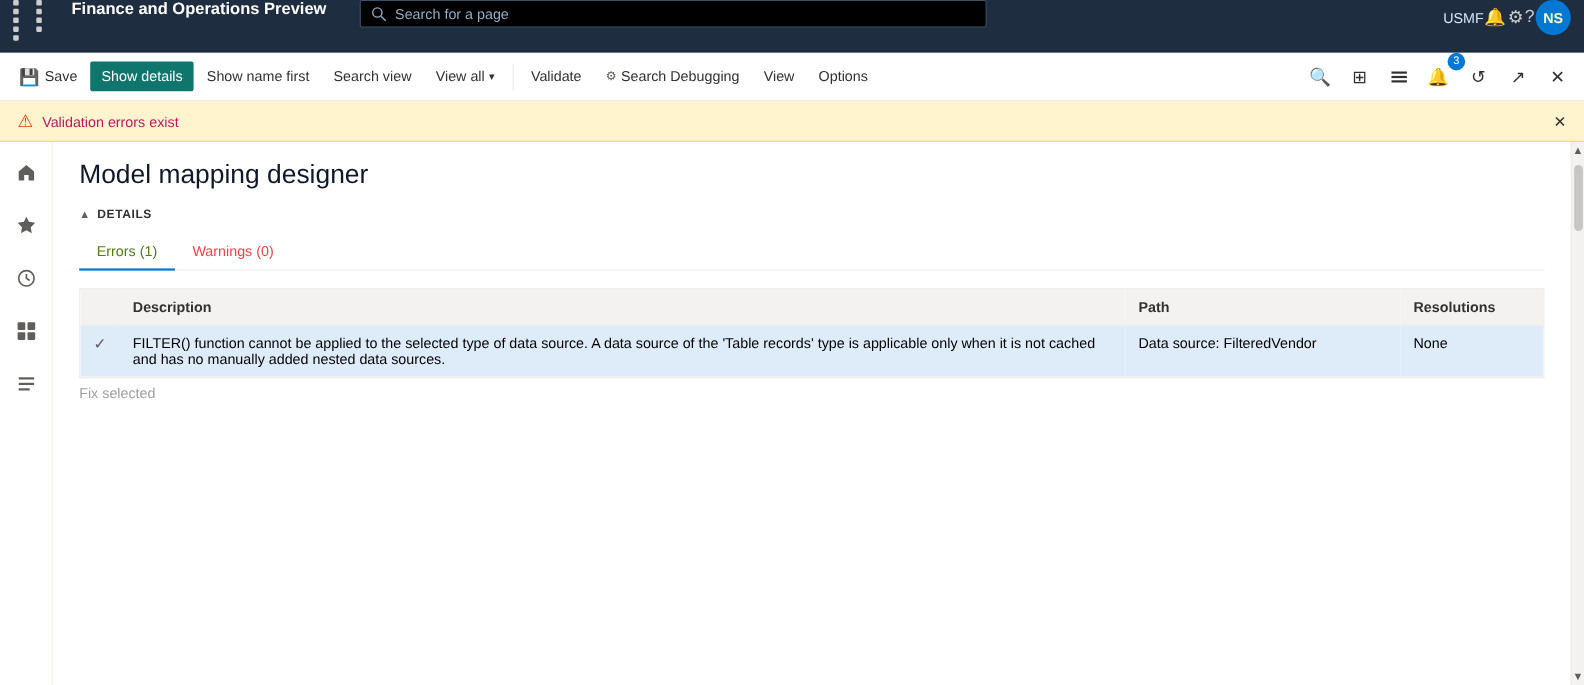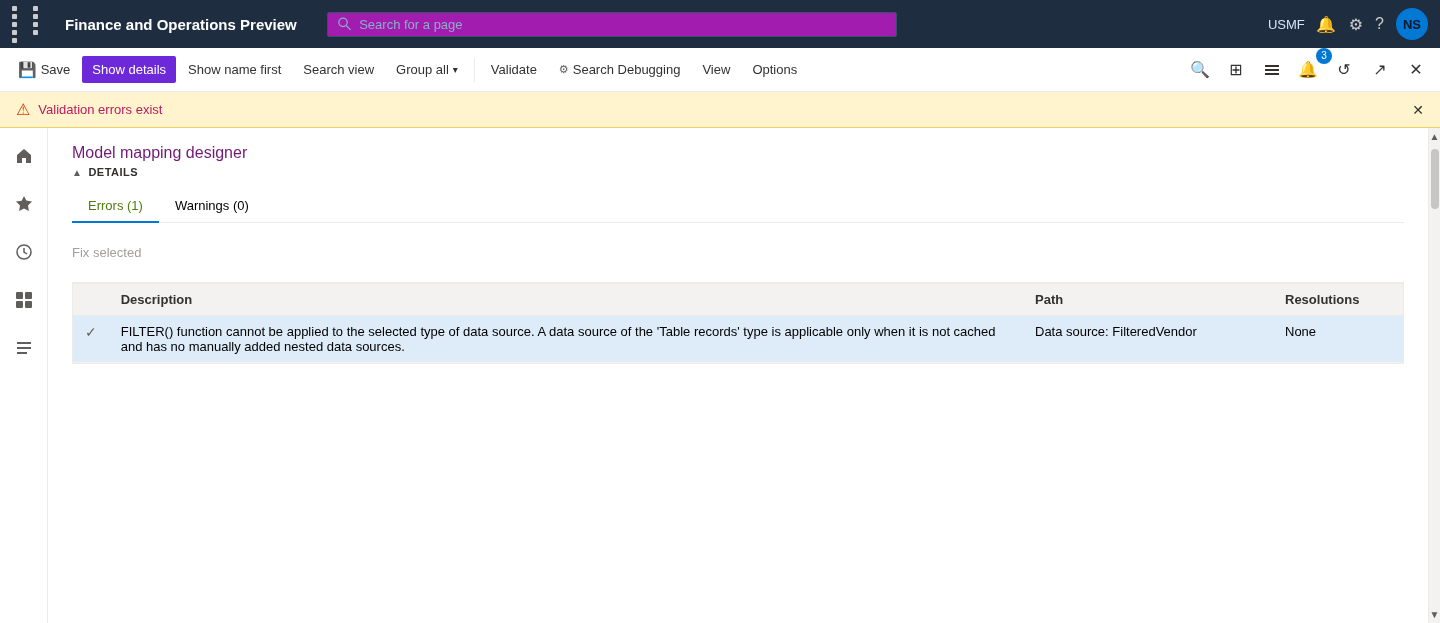--- a/index.html
+++ b/index.html
@@ -1,61 +1,61 @@
 <!DOCTYPE html>
 <html><head>
   <meta charset="utf-8">
   <style>
     * { box-sizing: border-box; margin: 0; padding: 0; }
     body { font-family: 'Segoe UI', Arial, sans-serif; font-size: 13px; background: #f3f2f1; overflow: hidden; width: 1440px; height: 623px; }
 
     
     .top-nav {
-      display: flex; align-items: center;
+      display: flex; align-items: flex-start;
       background: #1e2d40; color: #fff;
       height: 48px; padding: 0 12px; gap: 10px;
     }
     .top-nav-grid { display: grid; grid-template-columns: 18px 18px; gap: 3px; cursor: pointer; }
     .top-nav-grid-dot { width: 5px; height: 5px; background: #ccc; border-radius: 1px; }
     .top-nav-title { font-size: 15px; font-weight: 600; color: #fff; white-space: nowrap; margin-left: 4px; }
     .top-nav-search {
-      display: flex; align-items: center; background: #a21caf; border: 1px solid #3a5068;
+      display: flex; align-items: center; background: #000000; border: 1px solid #3a5068;
       border-radius: 2px; padding: 4px 10px; gap: 8px; flex: 1; max-width: 570px; margin-left: 20px;
     }
     .top-nav-search input {
       background: transparent; border: none; outline: none; color: #bdd3e8; font-size: 13px; width: 100%;
     }
     .top-nav-search input::placeholder { color: #8aafc9; }
-    .top-nav-right { margin-left: auto; display: flex; align-items: center; gap: 12px; }
+    .top-nav-right { margin-left: auto; display: flex; align-items: center; gap: 1px; }
     .top-nav-user { font-size: 13px; color: #d4e6f5; }
     .top-nav-icon { color: #ccc; cursor: pointer; font-size: 16px; }
     .top-nav-avatar {
       width: 32px; height: 32px; border-radius: 50%; background: #0078d4;
       display: flex; align-items: center; justify-content: center;
-      color: #0f172a; font-size: 13px; font-weight: 600; cursor: pointer;
+      color: #fef9c3; font-size: 13px; font-weight: 600; cursor: pointer;
     }
     .top-nav-badge-wrap { position: relative; }
     .top-nav-badge {
       position: absolute; top: -6px; right: -8px;
       background: #0078d4; color: #fff; border-radius: 50%;
       width: 16px; height: 16px; font-size: 10px; display: flex; align-items: center; justify-content: center;
     }
 
     
     .action-bar {
       display: flex; align-items: center; background: #fff;
       height: 44px; padding: 0 8px; gap: 2px;
       border-bottom: 1px solid #edebe9;
     }
     .action-btn {
       display: flex; align-items: center; gap: 4px;
       padding: 6px 10px; cursor: pointer; border: none; background: transparent;
       font-size: 13px; color: #323130; border-radius: 2px; white-space: nowrap;
     }
-    .action-btn.primary { background: #6d28d9; color: #fff; }
+    .action-btn.primary { background: #0f766e; color: #fff; }
     .action-btn-save { display: flex; align-items: center; gap: 4px; }
     .save-icon { color: #0078d4; font-size: 15px; }
     .action-separator { width: 1px; height: 24px; background: #edebe9; margin: 0 4px; }
     .dropdown-arrow { font-size: 10px; }
     .action-bar-right { margin-left: auto; display: flex; align-items: center; gap: 4px; }
     .action-icon-btn {
       width: 32px; height: 32px; display: flex; align-items: center; justify-content: center;
       cursor: pointer; border-radius: 2px; color: #323130; font-size: 16px;
     }
 
@@ -89,35 +89,35 @@
     .content-area {
       flex: 1; background: #fff; overflow: hidden; display: flex; flex-direction: column;
     }
 
     
     .content-header {
       padding: 16px 24px 0 24px;
       border-bottom: none;
     }
     .content-breadcrumb { font-size: 11px; color: #605e5c; text-transform: uppercase; letter-spacing: 0.5px; margin-bottom: 4px; }
-    .content-title { font-size: 16px; font-weight: 300; color: #701a75; margin-bottom: 4px; }
+    .content-title { font-size: 24px; font-weight: 300; color: #0f172a; margin-bottom: 16px; }
 
     
     .details-section { padding: 0 24px; }
     .details-header {
       display: flex; align-items: center; gap: 6px;
       font-size: 11px; font-weight: 600; color: #323130; text-transform: uppercase;
       letter-spacing: 0.5px; margin-bottom: 12px; cursor: pointer;
     }
     .details-arrow { font-size: 10px; color: #605e5c; }
 
     
     .tabs { display: flex; border-bottom: 1px solid #edebe9; margin-bottom: 16px; gap: 0; }
     .tab {
-      padding: 8px 16px; cursor: pointer; font-size: 13px; color: #000000;
+      padding: 8px 16px; cursor: pointer; font-size: 13px; color: #ef4444;
       border-bottom: 2px solid transparent; margin-bottom: -1px; white-space: nowrap;
     }
     .tab.active { color: #4d7c0f; border-bottom: 2px solid #0078d4; }
 
     
     .fix-selected-btn {
       background: transparent; border: none; color: #a19f9d; font-size: 13px;
       padding: 6px 0; cursor: default; margin-bottom: 8px;
     }
 
@@ -177,21 +177,21 @@
   <button class="action-btn primary">
     <span>Show details</span>
   </button>
   <button class="action-btn">
     <span>Show name first</span>
   </button>
   <button class="action-btn">
     <span>Search view</span>
   </button>
   <button class="action-btn">
-    <span>Group all</span>
+    <span>View all</span>
     <span class="dropdown-arrow">▾</span>
   </button>
   <div class="action-separator"></div>
   <button class="action-btn">
     <span>Validate</span>
   </button>
   <button class="action-btn">
     <span style="font-size:11px; color:#605e5c;">⚙</span>
     <span>Search Debugging</span>
   </button>
@@ -274,26 +274,20 @@
         <span>DETAILS</span>
       </div>
 
       <div class="tabs">
         <div class="tab active">
           <span>Errors (1)</span>
         </div>
         <div class="tab">
           <span>Warnings (0)</span>
         </div>
-      </div>
-
-      <div style="margin-bottom: 8px;">
-        <button class="fix-selected-btn">
-          <span>Fix selected</span>
-        </button>
       </div>
 
       <div style="overflow: auto; max-height: 200px; border: 1px solid #edebe9;">
         <table class="data-table">
           <thead>
             <tr>
               <th class="check-col">
                 <span></span>
               </th>
               <th class="col-description">
@@ -318,20 +312,26 @@
               <td class="col-path">
                 <span>Data source: FilteredVendor</span>
               </td>
               <td class="col-resolutions">
                 <span>None</span>
               </td>
             </tr>
           </tbody>
         </table>
       </div>
+
+      <div style="margin-bottom: 8px;">
+        <button class="fix-selected-btn">
+          <span>Fix selected</span>
+        </button>
+      </div>
     </div>
   </div>
 
   <div style="width: 12px; background: #f3f2f1; border-left: 1px solid #edebe9; display: flex; flex-direction: column; align-items: center; flex-shrink: 0;">
     <span style="font-size:10px; color:#605e5c; padding:3px; cursor:pointer;">▲</span>
     <div style="width:8px; height:60px; background:#c8c6c4; border-radius:4px; margin:4px auto;"></div>
     <span style="font-size:10px; color:#605e5c; padding:3px; cursor:pointer; margin-top:auto;">▼</span>
   </div>
 
 </div>

